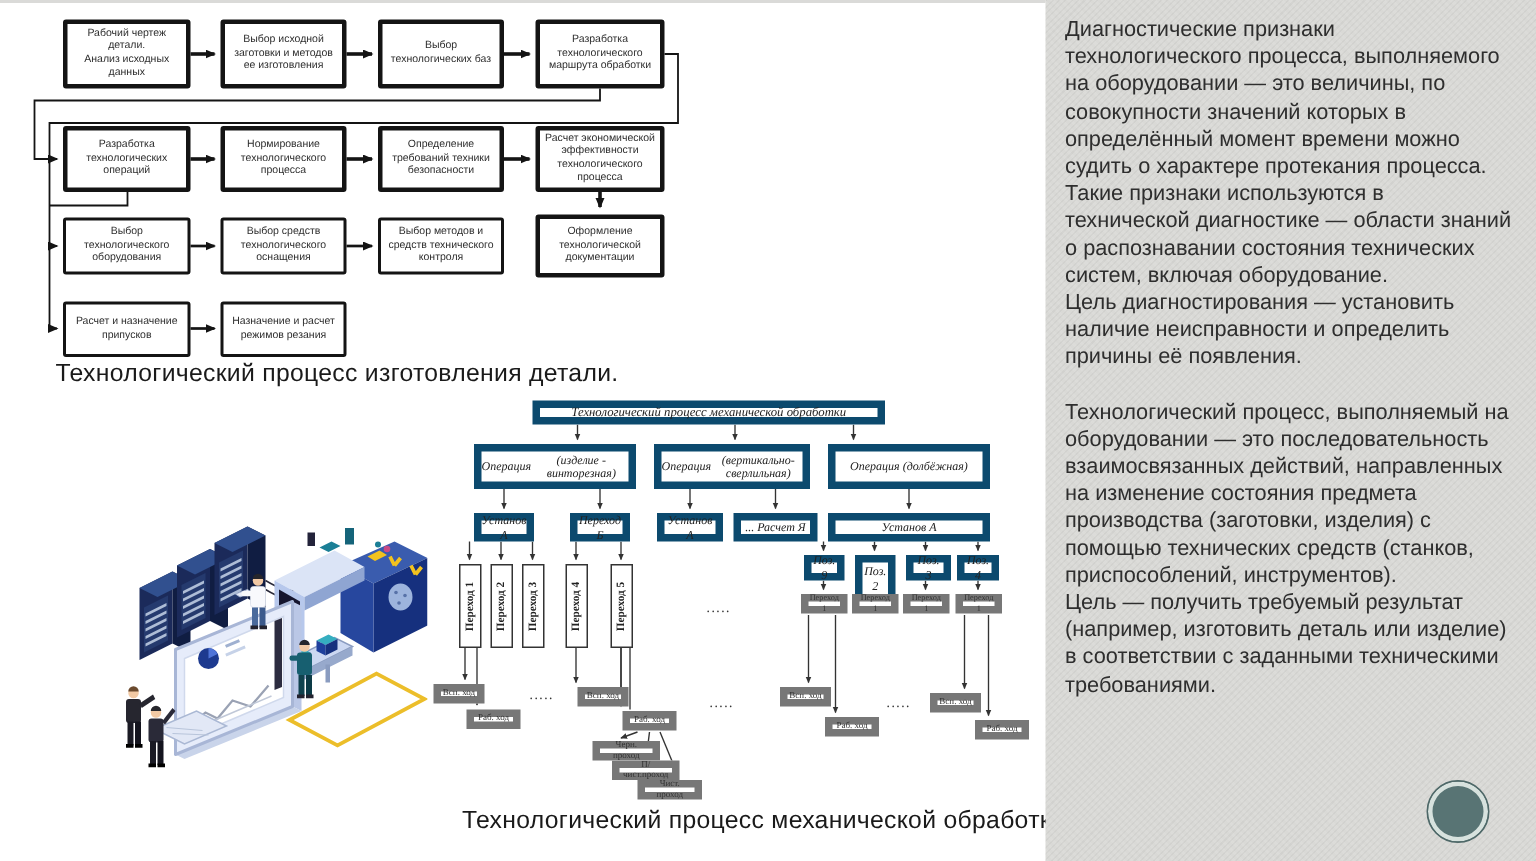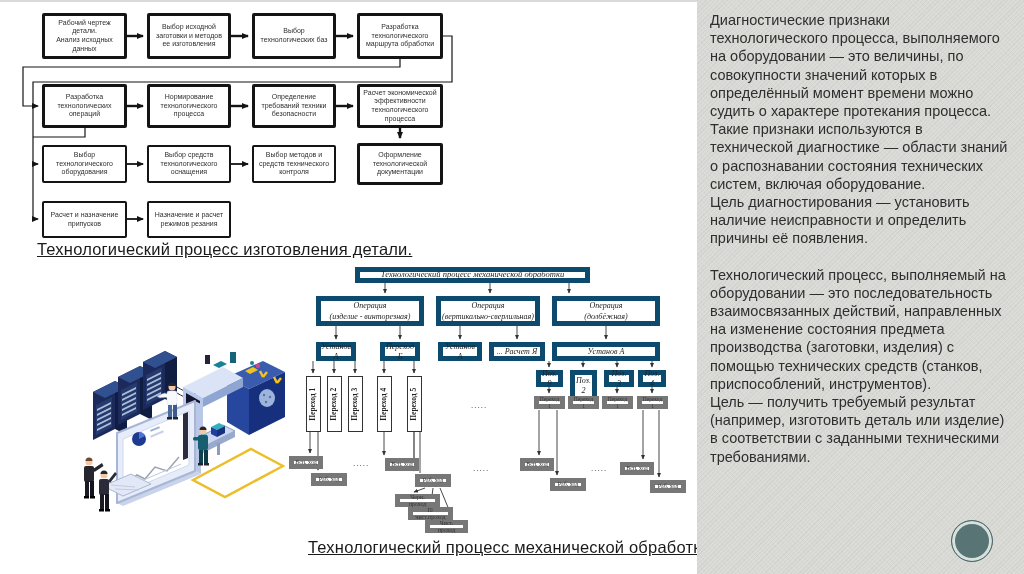--- a/index.html
+++ b/index.html
@@ -9,31 +9,31 @@
 
   
   .fc{position:absolute;left:0;top:4px;width:512px;height:242px;}
   .fc svg{position:absolute;left:0;top:0;}
   .fcb{position:absolute;background:#fff;border:3px solid #141414;border-radius:2px;
        display:flex;align-items:center;justify-content:center;text-align:center;
        font-size:7px;line-height:1.25;color:#2e2e2e;padding:1px 2px;box-sizing:border-box;
        white-space:pre-line;}
   .fcb.thin{border-width:2px;}
 
-  .caption{position:absolute;color:#1a1a1a;font-size:16.5px;letter-spacing:.2px;text-decoration:underline;}
+  .caption{position:absolute;color:#1a1a1a;font-size:16.5px;letter-spacing:.2px;}
 
   
   .tree{position:absolute;left:285px;top:262px;width:410px;height:278px;
         font-family:"Liberation Serif",serif;}
   .tree svg{position:absolute;left:0;top:0;}
   .tn{position:absolute;background:#fff;border:5px solid #0c4a6e;display:flex;align-items:center;
       justify-content:center;text-align:center;box-sizing:border-box;font-style:italic;
       color:#222;font-size:8px;line-height:1.15;}
   .tn.root{font-size:8.5px;}
-  .tn.op{flex-direction:column;gap:2px;font-family:Liberation Serif, serif;}
+  .tn.op{gap:2px;font-family:Liberation Serif, serif;}
   .tn.leaf{font-style:normal;font-size:6px;border-color:#777;color:#333;padding:0 1px;}
   .tn.pt{font-style:normal;font-size:5.5px;border-color:#777;color:#333;}
   .tn.vt{border:1.5px solid #333;font-style:normal;font-weight:bold;font-size:7.5px;}
   .tn.vt span{transform:rotate(-90deg);white-space:nowrap;}
   .tdots{position:absolute;font-size:9px;letter-spacing:1px;color:#333;font-style:normal;}
 
   
   .panel{position:absolute;left:697px;top:0;width:327px;height:574px;box-sizing:border-box;
          background-color:#d9d9d6;
          background-image:repeating-linear-gradient(45deg,rgba(255,255,255,.07) 0 2px,transparent 2px 4px),

